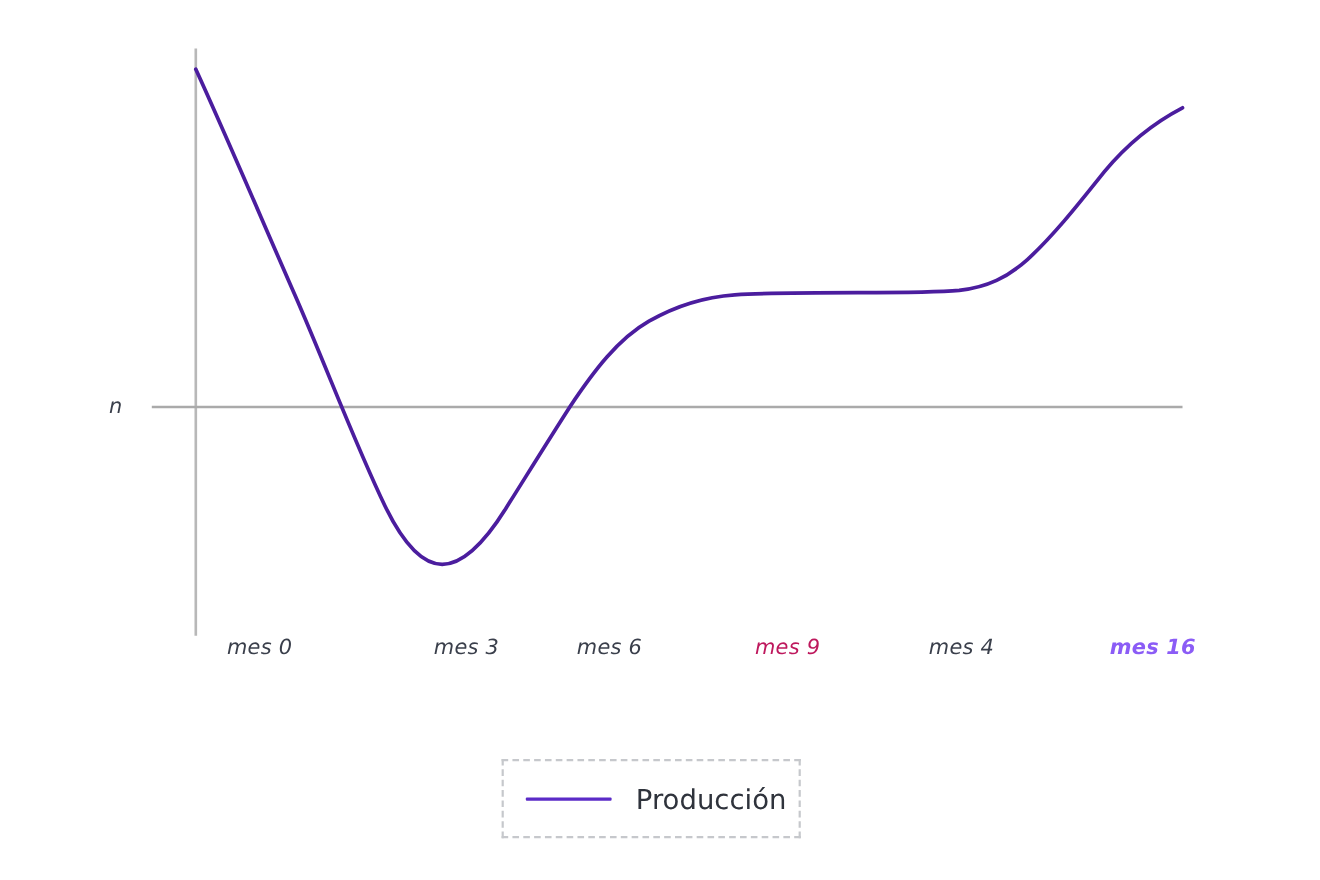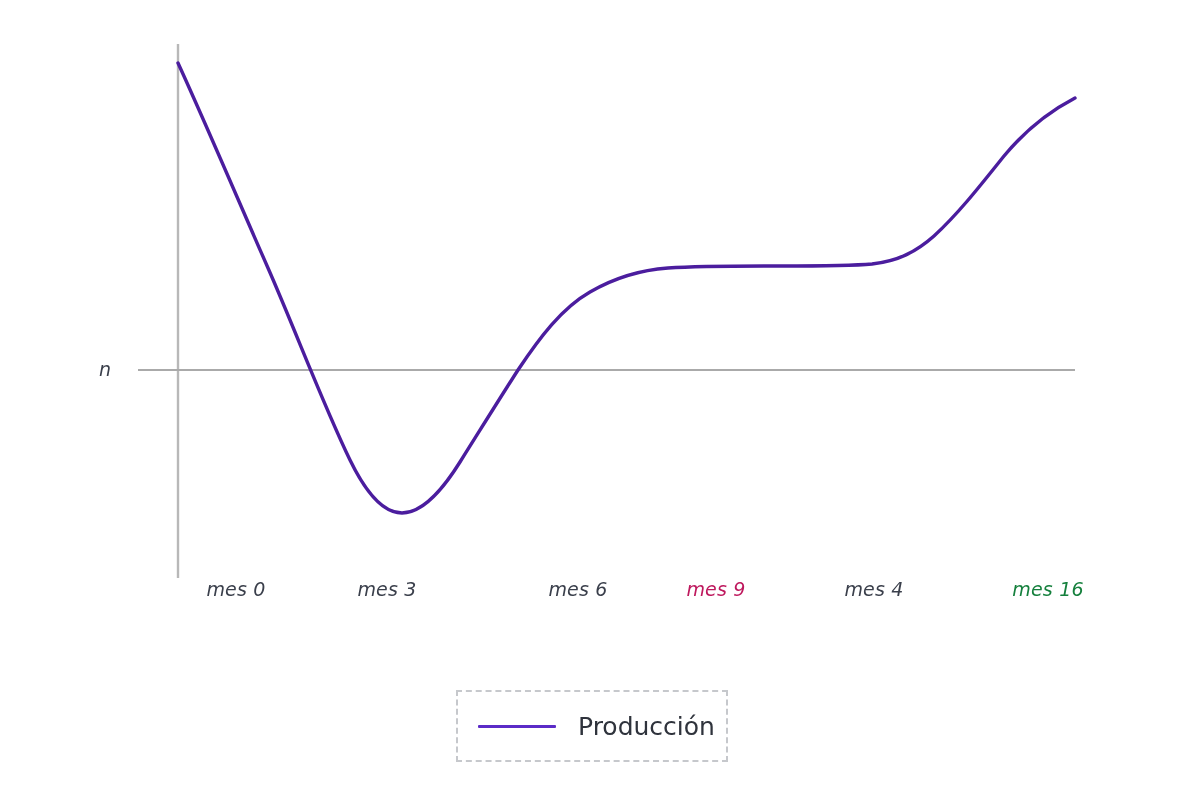--- a/index.html
+++ b/index.html
@@ -99,24 +99,24 @@
              C 700 266, 740 266, 780 266
              C 820 266, 850 266, 872 264
              C 898 261, 916 252, 934 236
              C 958 214, 980 186, 1004 156
              C 1028 127, 1052 110, 1075 98"></path>
   </svg>
 
   <div class="axis-origin-label" style="color: rgb(58, 63, 75);">n</div>
 
   <div class="xtick-label" style="left: 236px; color: rgb(58, 63, 75);">mes 0</div>
-  <div class="xtick-label" style="left: 387px; color: rgb(58, 63, 75);">mes 3</div>
-  <div class="xtick-label" style="left: 578px; color: rgb(58, 63, 75);">mes 6</div>
+  <div class="xtick-label" style="left: 424px; color: rgb(58, 63, 75);">mes 3</div>
+  <div class="xtick-label" style="left: 554px; color: rgb(58, 63, 75);">mes 6</div>
   <div class="xtick-label" style="left: 716px; color: #be185d;">mes 9</div>
   <div class="xtick-label" style="left: 874px; color: rgb(58, 63, 75);">mes 4</div>
-  <div class="xtick-label" style="left: 1048px; color: #15803d;">mes 16</div>
+  <div class="xtick-label" style="left: 1048px; color: #8b5cf6; font-weight: bold;">mes 16</div>
 
   <div class="legend-box" style="border-color: rgb(198, 200, 204);">
     <span class="legend-swatch" style="background: rgb(91, 43, 199);"></span>
     <span class="legend-label">Producción</span>
   </div>
 
 </div>
 
 </body></html>

